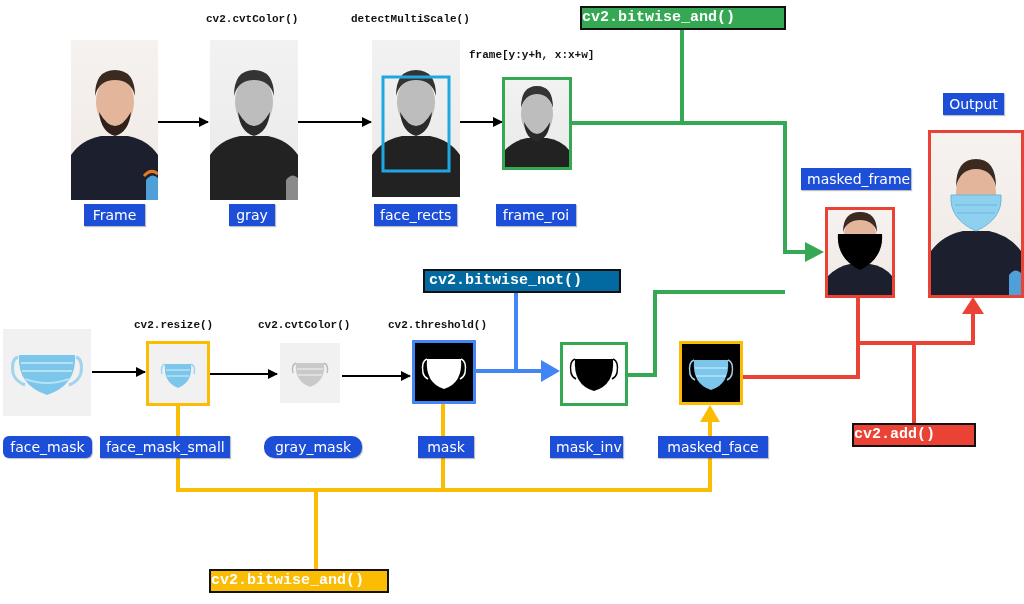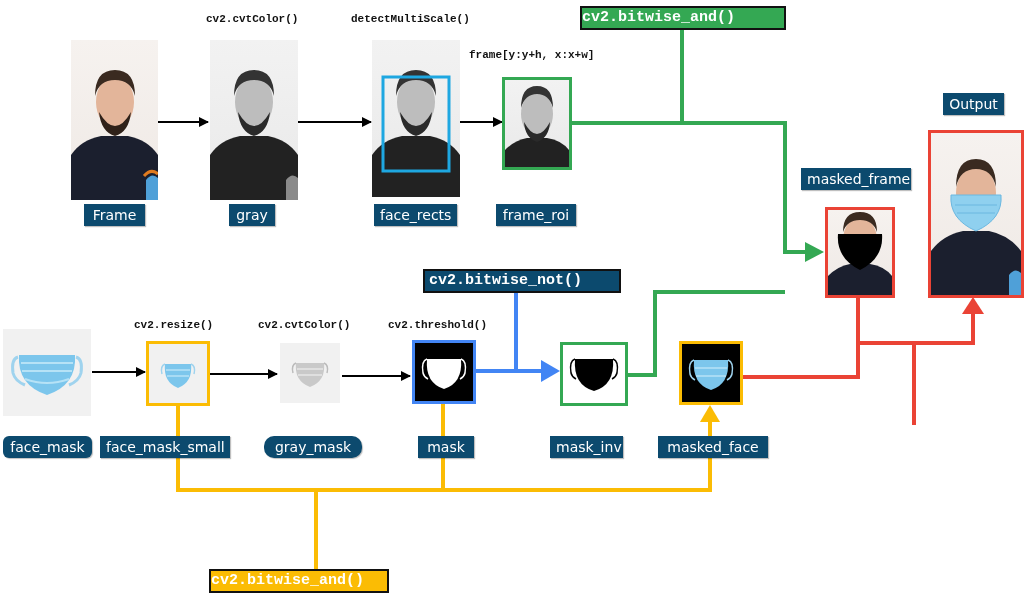--- a/index.html
+++ b/index.html
@@ -1,18 +1,18 @@
 <!DOCTYPE html>
 <html><head>
 <meta charset="utf-8">
 <style>
   html, body { margin: 0; padding: 0; background: #ffffff; }
   #stage { position: relative; width: 1024px; height: 604px; overflow: hidden; background: #fff; font-family: "Liberation Sans", sans-serif; }
   svg#wires { position: absolute; left: 0; top: 0; width: 1024px; height: 604px; }
-  .lbl { position: absolute; background: #0c4a6e; color: #fff; font-family: "DejaVu Sans", sans-serif; font-size: 14px; line-height: 22px; height: 22px; padding: 0 6px; text-align: center; box-shadow: 1px 1px 1px rgba(0,0,0,0.25); white-space: nowrap; }
+  .lbl { position: absolute; background: #1d4ed8; color: #fff; font-family: "DejaVu Sans", sans-serif; font-size: 14px; line-height: 22px; height: 22px; padding: 0 6px; text-align: center; box-shadow: 1px 1px 1px rgba(0,0,0,0.25); white-space: nowrap; }
   .code { position: absolute; font-family: "Liberation Mono", monospace; font-weight: bold; font-size: 11px; color: #111; white-space: nowrap; }
   .fn { position: absolute; font-family: "Liberation Mono", monospace; font-weight: bold; font-size: 15px; color: #fff; border: 2px solid #111; text-align: left; line-height: 20px; height: 20px; white-space: nowrap; }
   .img { position: absolute; overflow: hidden; box-sizing: border-box; }
   .photo { background: linear-gradient(#f6f2ef, #efe9e5); }
   .photo.gray { background: linear-gradient(#f2f2f2, #e9e9e9); }
   .person { position: absolute; left: 0; top: 0; width: 100%; height: 100%; }
   .maskbg { background: #f1f1f1; }
   .blackbg { background: #000; }
 </style>
 </head>
@@ -169,37 +169,38 @@
   <div class="code" style="left:388px;top:319px;">cv2.threshold()</div>
   <div class="img blackbg" style="left:412px;top:340px;width:64px;height:64px;border:3px solid #4285f4;">
     <svg class="person" viewBox="0 0 58 58">
       <path d="M12,16 L46,16 Q48,40 29,46 Q10,40 12,16 z" fill="#fff"></path>
       <path d="M12,16 Q6,18 8,30 Q9,34 13,36" stroke="#fff" stroke-width="1.5" fill="none"></path>
       <path d="M46,16 Q52,18 50,30 Q49,34 45,36" stroke="#fff" stroke-width="1.5" fill="none"></path>
     </svg>
   </div>
   <div class="lbl" style="left:418px;top:436px;width:44px;">mask</div>
 
-  <div class="fn" style="left:423px;top:269px;width:190px;background:#0c4a6e;text-align:left;padding-left:4px;">cv2.bitwise_not()</div>
+  <div class="fn" style="left:423px;top:269px;width:190px;background:#0369a1;text-align:left;padding-left:4px;">cv2.bitwise_not()</div>
 
   <div class="img" style="left:560px;top:342px;width:68px;height:64px;border:3px solid #34a853;background:#fff;">
     <svg class="person" viewBox="0 0 62 58">
       <path d="M12,14 L50,14 Q52,40 31,46 Q10,40 12,14 z" fill="#000"></path>
       <path d="M12,14 Q6,16 8,28 Q9,32 13,34" stroke="#000" stroke-width="1.5" fill="none"></path>
       <path d="M50,14 Q56,16 54,28 Q53,32 49,34" stroke="#000" stroke-width="1.5" fill="none"></path>
     </svg>
   </div>
   <div class="lbl" style="left:550px;top:436px;width:61px;">mask_inv</div>
 
   <div class="img blackbg" style="left:679px;top:341px;width:64px;height:64px;border:3px solid #fbbc04;">
     <svg class="person" viewBox="0 0 58 58">
       <path d="M12,16 L46,16 Q48,40 29,46 Q10,40 12,16 z" fill="#7cc6ec"></path>
       <path d="M13,24 L45,24 M14,32 L44,32" stroke="#b6e2f6" stroke-width="1.5"></path>
       <path d="M12,16 Q6,18 8,30 Q9,34 13,36" stroke="#9fd3ee" stroke-width="1.5" fill="none"></path>
       <path d="M46,16 Q52,18 50,30 Q49,34 45,36" stroke="#9fd3ee" stroke-width="1.5" fill="none"></path>
     </svg>
   </div>
   <div class="lbl" style="left:658px;top:436px;width:98px;">masked_face</div>
 
+  <div class="fn" style="left:852px;top:423px;width:120px;background:#ea4335;">cv2.add()</div>
 
   <div class="fn" style="left:209px;top:569px;width:176px;background:#fbbc04;">cv2.bitwise_and()</div>
 
 </div>
 
 </body></html>

